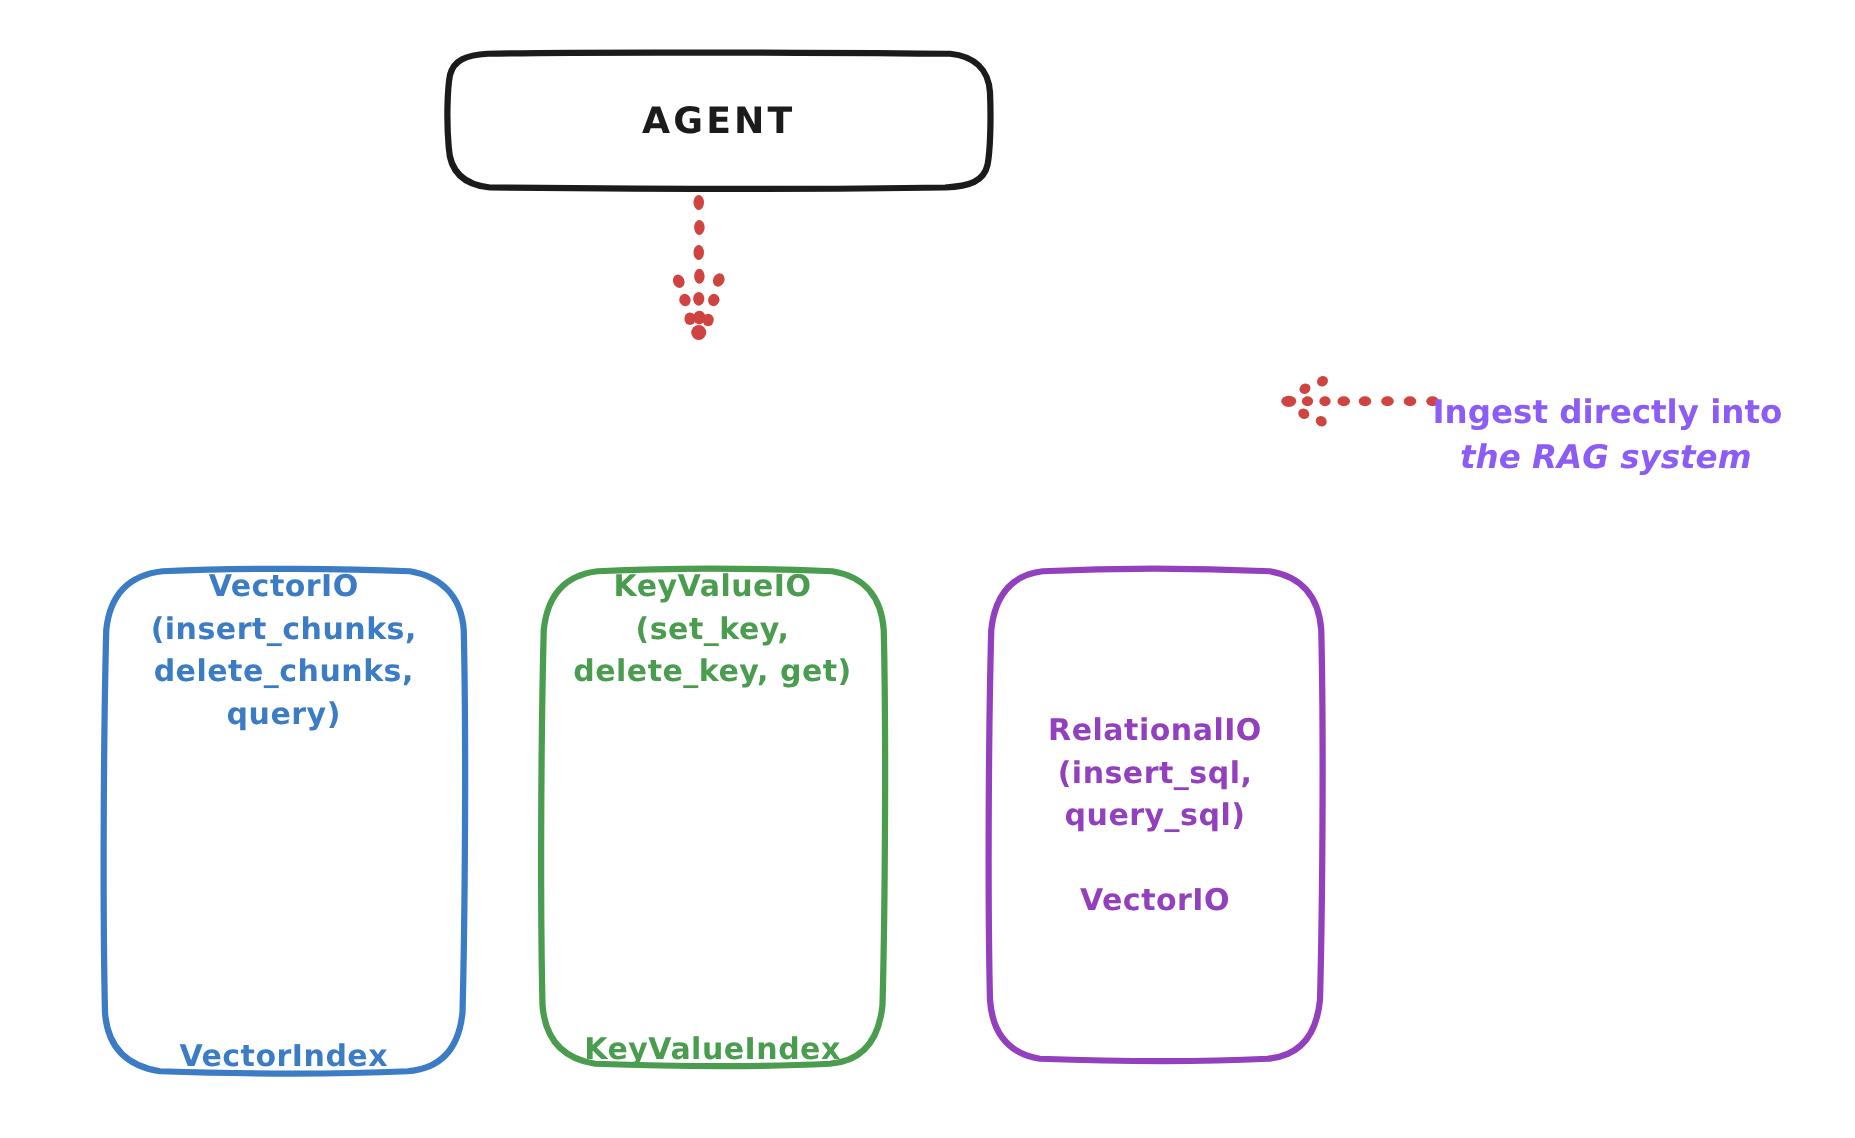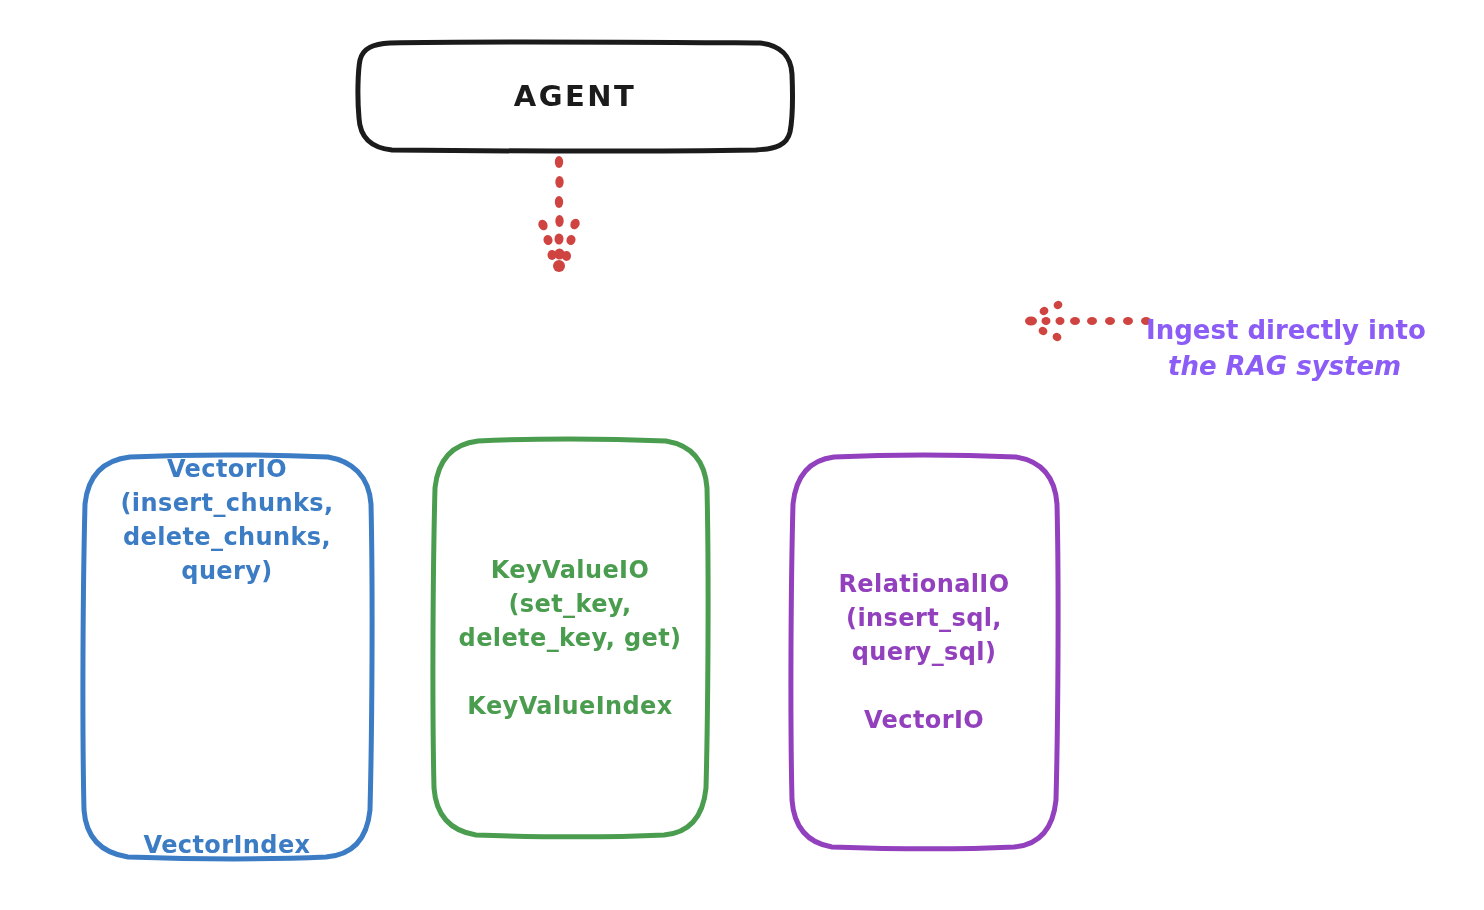--- a/index.html
+++ b/index.html
@@ -62,21 +62,21 @@
   #rag-node .node-label {
     font-family: "DejaVu Sans", sans-serif;
     font-size: 27px;
     font-weight: 600;
     letter-spacing: 1.2px;
     color: #1b1b1b;
   }
 
   
   #vector-node { left: 78px;  top: 452px; width: 298px; height: 410px; justify-content: space-between; }
-  #keyvalue-node { left: 428px; top: 436px; width: 284px; height: 404px; }
+  #keyvalue-node { left: 428px; top: 452px; width: 284px; height: 404px; justify-content: space-between; }
   #relational-node { left: 786px; top: 452px; width: 276px; height: 400px; justify-content: center; }
 
   .leaf .node-label {
     font-family: "DejaVu Sans", sans-serif;
     font-size: 24px;
     font-weight: 600;
     line-height: 1.42;
     letter-spacing: 0.4px;
     padding: 0 8px;
   }

